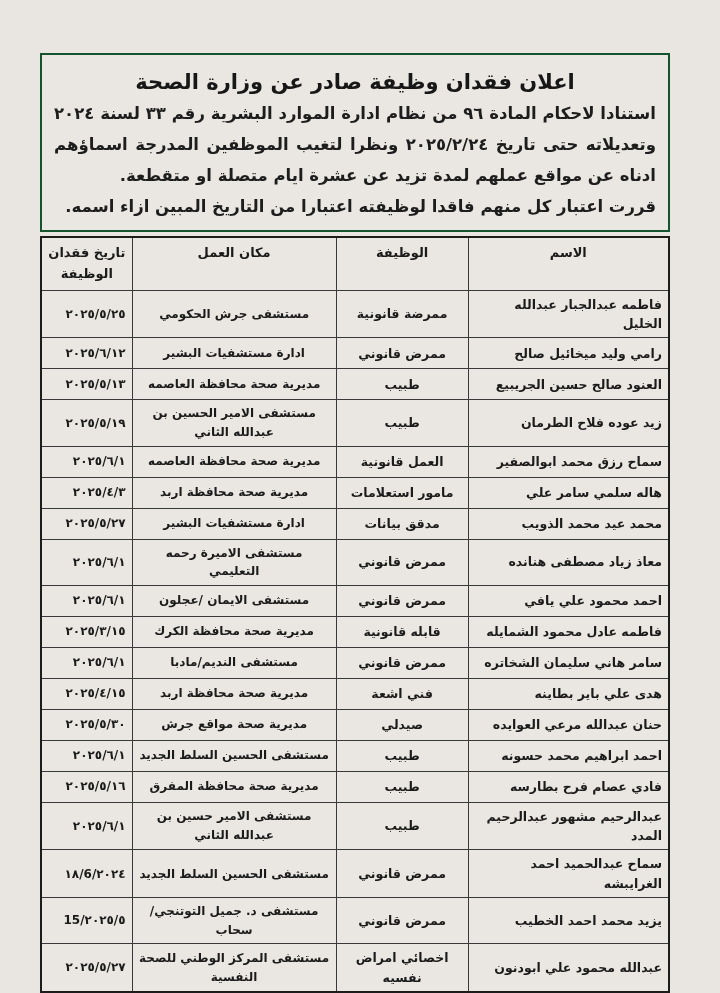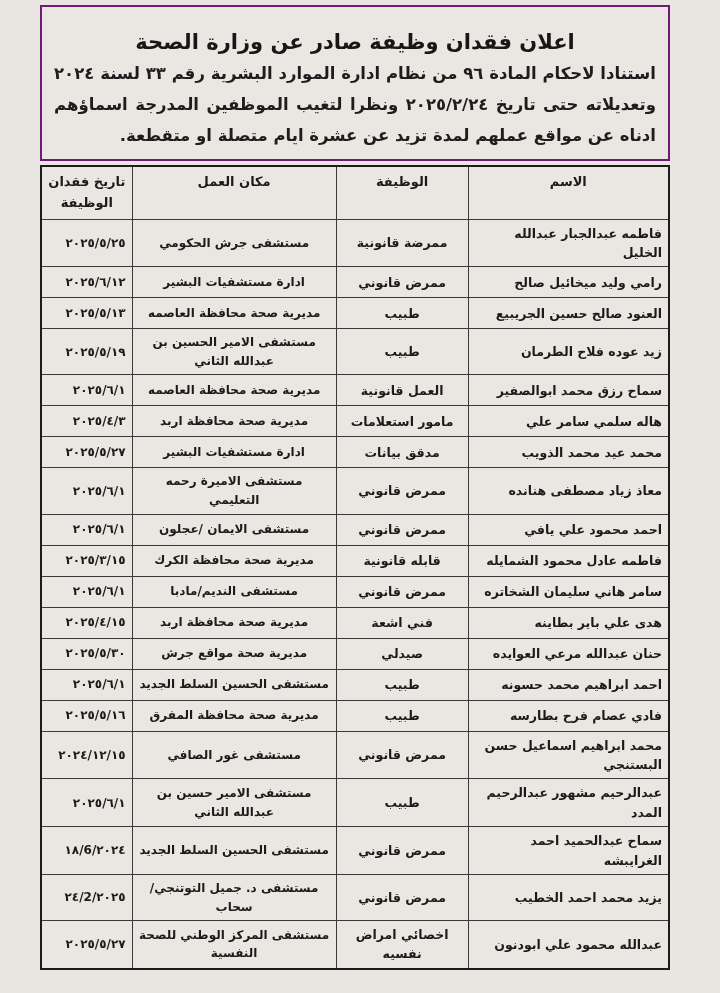--- a/index.html
+++ b/index.html
@@ -13,23 +13,24 @@
     color: #222;
     overflow: hidden;
   }
   .sheet {
     position: relative;
     width: 720px;
     height: 993px;
     padding: 5px 50px 12px 40px;
   }
   .header-box {
-    border: 2px solid #701a75;
-    padding: 20px 12px 8px 12px;
+    border: 2px solid #14532d;
+    padding: 12px 12px 8px 12px;
     background: #eae7e2;
+    margin-top: 48px;
   }
   .doc-title {
     text-align: center;
     font-size: 21px;
     font-weight: 700;
     color: #171717;
     padding: 3px 0 4px 0;
     letter-spacing: 0.2px;
   }
   .doc-body p {
@@ -75,20 +76,21 @@
 </style>
 </head>
 <body>
 
 <div class="sheet">
 
   <div class="header-box">
     <div class="doc-title">اعلان فقدان وظيفة صادر عن وزارة الصحة</div>
     <div class="doc-body">
       <p>استنادا لاحكام المادة ٩٦ من نظام ادارة الموارد البشرية رقم ٣٣ لسنة ٢٠٢٤ وتعديلاته حتى تاريخ ٢٠٢٥/٢/٢٤ ونظرا لتغيب الموظفين المدرجة اسماؤهم ادناه عن مواقع عملهم لمدة تزيد عن عشرة ايام متصلة او متقطعة.</p>
+      <p class="last-line">قررت اعتبار كل منهم فاقدا لوظيفته اعتبارا من التاريخ المبين ازاء اسمه.</p>
     </div>
   </div>
 
   <table class="announcement-table">
     <colgroup>
       <col style="width:32%">
       <col style="width:21%">
       <col style="width:32.5%">
       <col style="width:14.5%">
     </colgroup>
@@ -185,42 +187,36 @@
           <td class="workplace">مستشفى الحسين السلط الجديد</td>
           <td class="date">٢٠٢٥/٦/١</td>
         </tr>
         <tr>
           <td class="name">فادي عصام فرح بطارسه</td>
           <td class="job">طبيب</td>
           <td class="workplace">مديرية صحة محافظة المفرق</td>
           <td class="date">٢٠٢٥/٥/١٦</td>
         </tr>
         <tr>
-          <td class="name">محمد ابراهيم اسماعيل حسن البستنجي</td>
-          <td class="job">ممرض قانوني</td>
-          <td class="workplace">مستشفى غور الصافي</td>
-          <td class="date">٢٠٢٤/١٢/١٥</td>
-        </tr>
-        <tr>
           <td class="name">عبدالرحيم مشهور عبدالرحيم المدد</td>
           <td class="job">طبيب</td>
           <td class="workplace">مستشفى الامير حسين بن عبدالله الثاني</td>
           <td class="date">٢٠٢٥/٦/١</td>
         </tr>
         <tr>
           <td class="name">سماح عبدالحميد احمد الغرايبشه</td>
           <td class="job">ممرض قانوني</td>
           <td class="workplace">مستشفى الحسين السلط الجديد</td>
           <td class="date">٢٠٢٤/6/١٨</td>
         </tr>
         <tr>
           <td class="name">يزيد محمد احمد الخطيب</td>
           <td class="job">ممرض قانوني</td>
           <td class="workplace">مستشفى د. جميل التوتنجي/سحاب</td>
-          <td class="date">٢٠٢٥/2/٢٤</td>
+          <td class="date">٢٠٢٥/٥/15</td>
         </tr>
         <tr>
           <td class="name">عبدالله محمود علي ابودنون</td>
           <td class="job">اخصائي امراض نفسيه</td>
           <td class="workplace">مستشفى المركز الوطني للصحة النفسية</td>
           <td class="date">٢٠٢٥/٥/٢٧</td>
         </tr>
       </tbody>
   </table>
 

